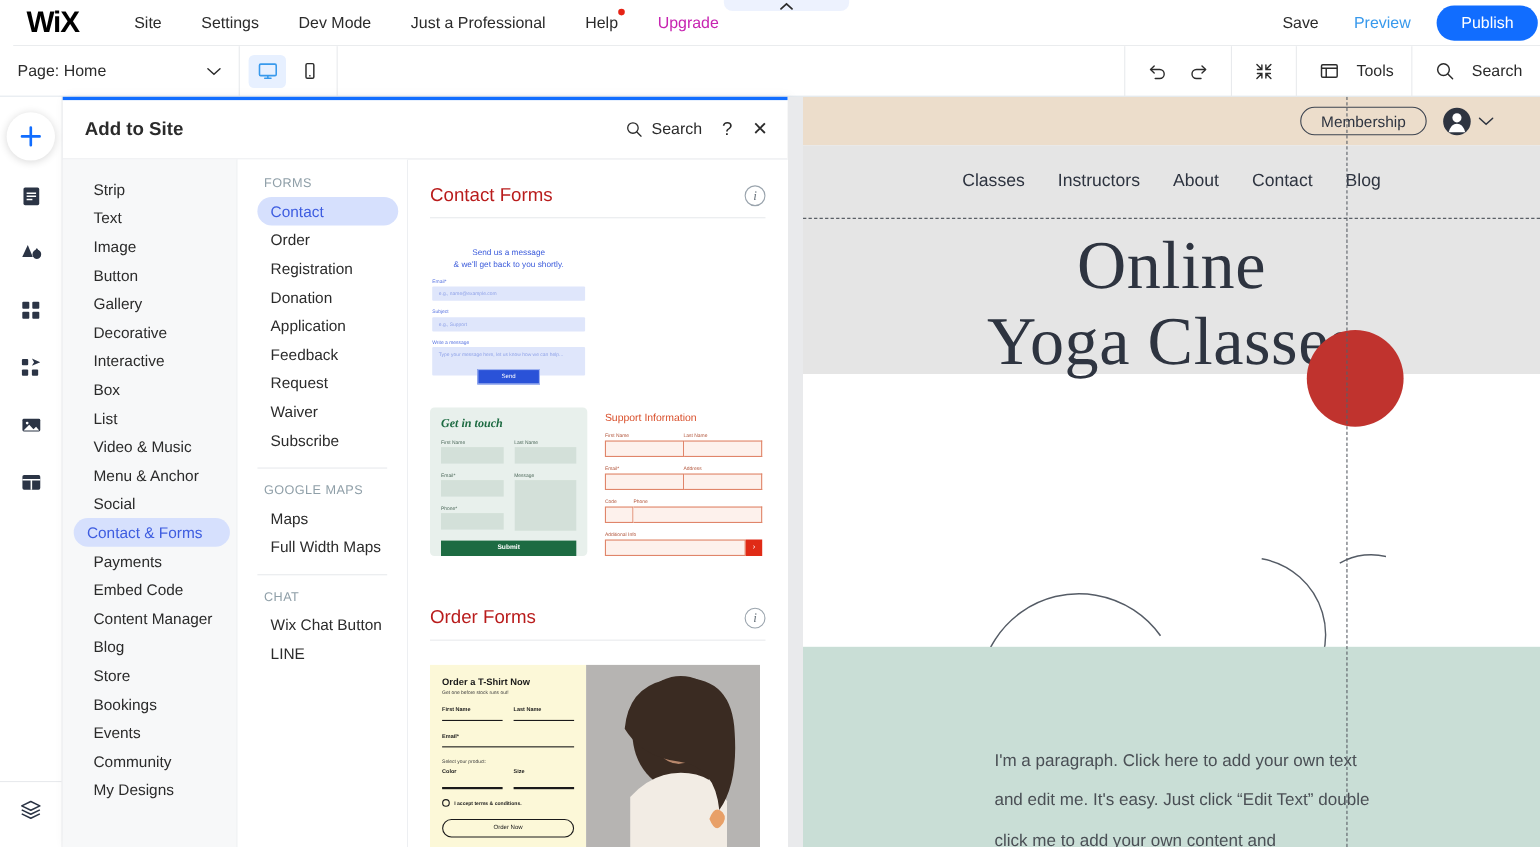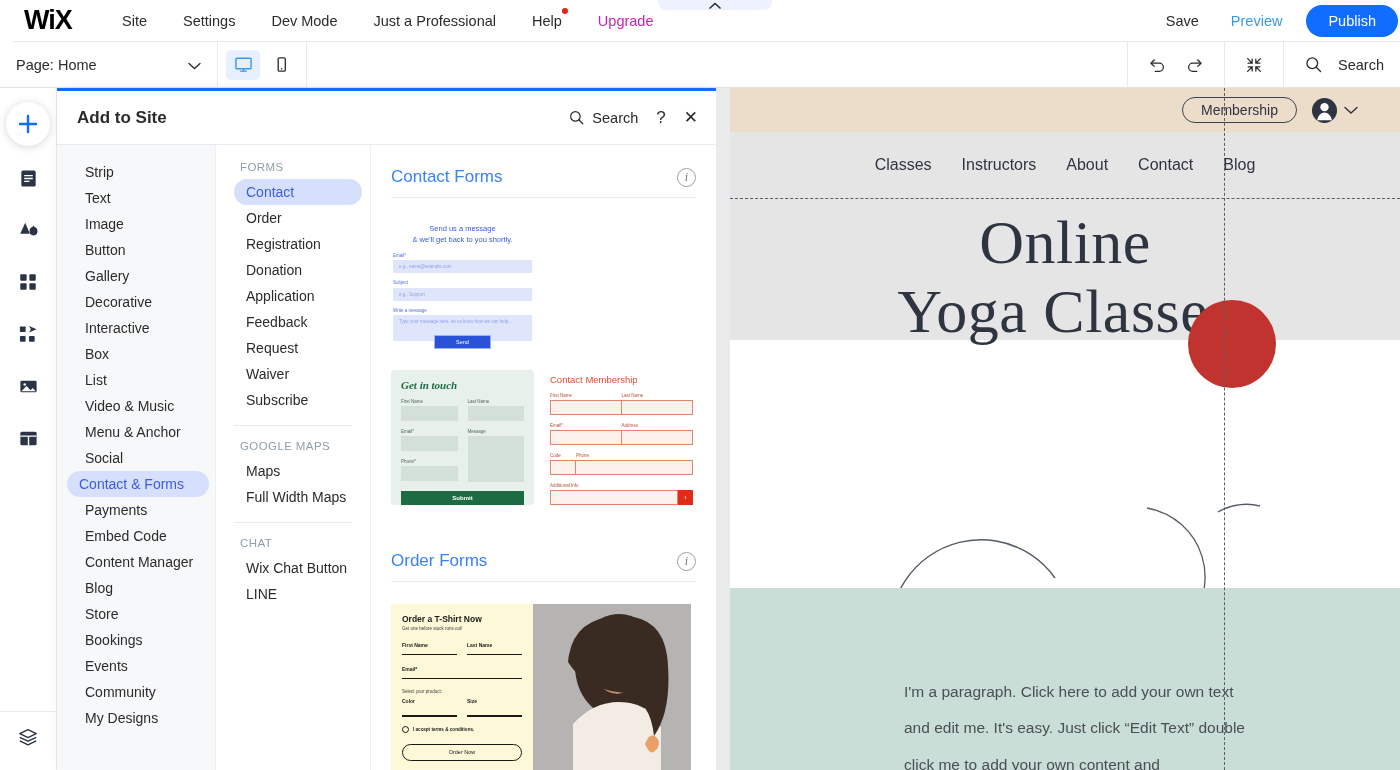--- a/index.html
+++ b/index.html
@@ -141,21 +141,21 @@
     white-space: nowrap;
   }
   .sub-item.active { background: #d6e0fd; color: #3d5ce0; }
   .sub-div { height: 1px; background: #e8eaed; margin: 12px 18px 14px; }
 
   .col-preview { flex: 1; background: #fff; padding: 0 20px; overflow-y: auto; position: relative; }
   .sec-head {
     display: flex; align-items: center; padding: 22px 0 10px;
     border-bottom: 1px solid #e8eaed;
   }
-  .sec-title { font-size: 17px; color: #3b82f6; }
+  .sec-title { font-size: 17px; color: #b91c1c; }
   .info-ico {
     margin-left: auto; width: 19px; height: 19px; border-radius: 50%;
     border: 1.4px solid #9aa4ad; color: #6a747d; font-size: 12px;
     display:flex; align-items:center; justify-content:center;
     font-style: italic; font-family: "Liberation Serif", serif; cursor: pointer;
   }
   .thumbs { display: flex; gap: 16px; margin-top: 22px; }
 
   
   .thumb { cursor: pointer; }
@@ -341,20 +341,29 @@
       </div>
       <div class="tb2-group">
         <span class="icon-btn">
           <svg width="20" height="20" viewBox="0 0 22 22">
             <path d="M4 4 L9 9 M9 4.5 V9 H4.5" stroke="#2b2b2b" stroke-width="1.4" fill="none" stroke-linecap="round"></path>
             <path d="M18 4 L13 9 M13 4.5 V9 H17.5" stroke="#2b2b2b" stroke-width="1.4" fill="none" stroke-linecap="round"></path>
             <path d="M4 18 L9 13 M9 17.5 V13 H4.5" stroke="#2b2b2b" stroke-width="1.4" fill="none" stroke-linecap="round"></path>
             <path d="M18 18 L13 13 M13 17.5 V13 H17.5" stroke="#2b2b2b" stroke-width="1.4" fill="none" stroke-linecap="round"></path>
           </svg>
         </span>
+      </div>
+      <div class="tb2-group">
+        <span class="icon-btn">
+          <svg width="19" height="19" viewBox="0 0 20 20">
+            <rect x="2.5" y="4" width="15" height="12" rx="1.2" fill="none" stroke="#2b2b2b" stroke-width="1.4"></rect>
+            <path d="M2.5 7.5 H17.5 M7 7.5 V16" stroke="#2b2b2b" stroke-width="1.4"></path>
+          </svg>
+        </span>
+        <span class="t">Tools</span>
       </div>
       <div class="tb2-group">
         <span class="icon-btn">
           <svg width="19" height="19" viewBox="0 0 20 20">
             <circle cx="8.7" cy="8.7" r="5.6" fill="none" stroke="#2b2b2b" stroke-width="1.4"></circle>
             <path d="M12.9 12.9 L17.4 17.4" stroke="#2b2b2b" stroke-width="1.4" stroke-linecap="round"></path>
           </svg>
         </span>
         <span class="t">Search</span>
       </div>
@@ -526,21 +535,21 @@
                 <div class="flbl">Last Name</div>
                 <div class="fbox"></div>
                 <div class="flbl">Message</div>
                 <div class="fbox tall"></div>
               </div>
             </div>
             <div class="subm">Submit</div>
           </div>
 
           <div class="thumb th-d">
-            <div class="t1">Contact Membership</div>
+            <div class="t1">Support Information</div>
             <div class="th-row" style="gap:0">
               <div>
                   <div class="flbl">First Name</div>
                 </div>
               <div>
                   <div class="flbl">Last Name</div>
                 </div>
             </div>
             <div class="frow">
               <div class="fbox" style="flex:1"></div>

